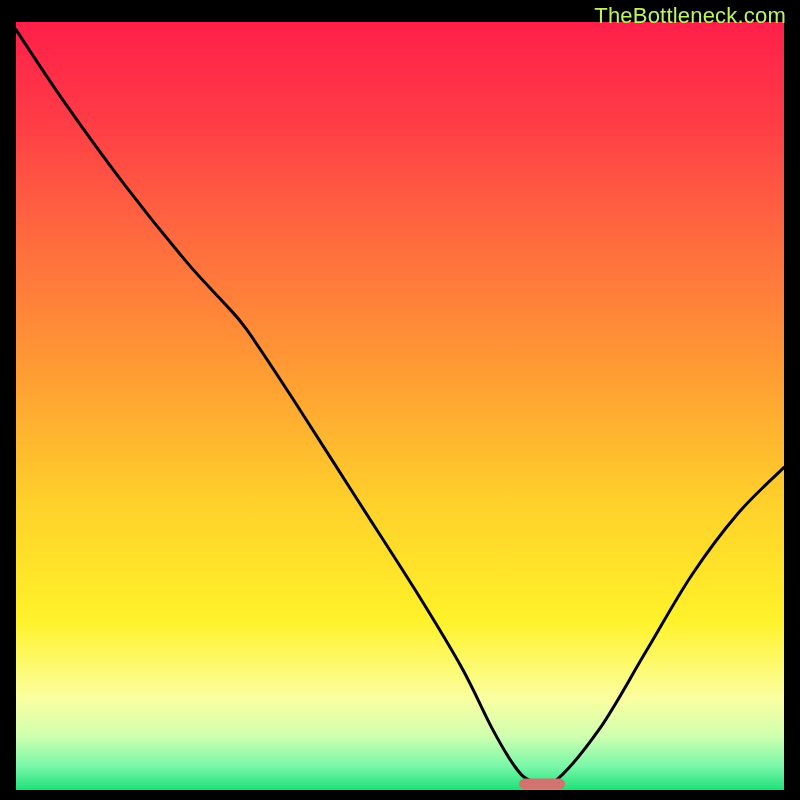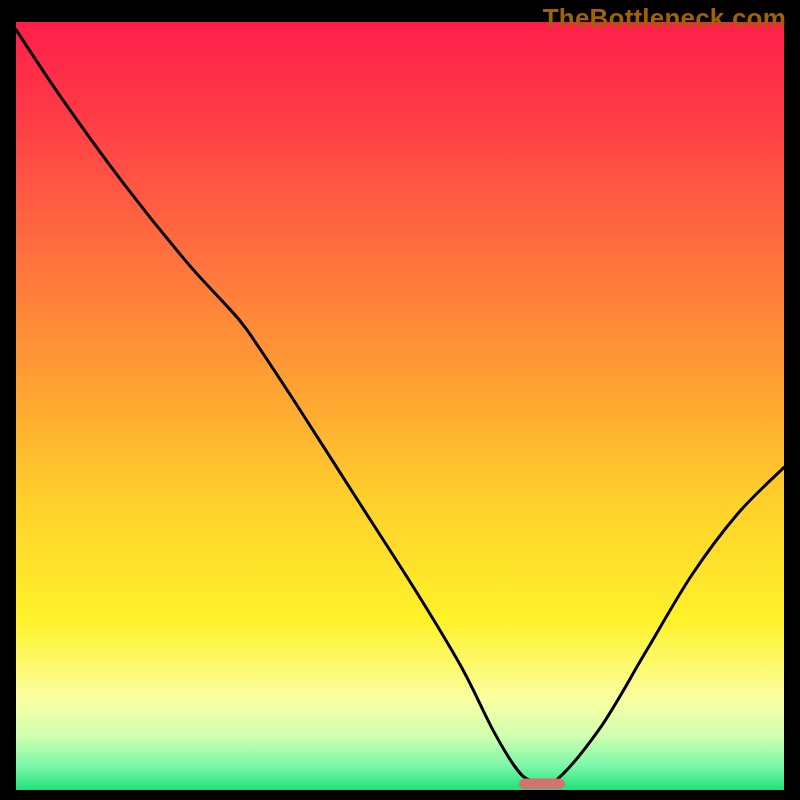--- a/index.html
+++ b/index.html
@@ -23,23 +23,23 @@
     position: absolute;
     left: 0;
     top: 0;
     width: 768px;
     height: 768px;
   }
   .watermark {
     position: absolute;
     top: 3px;
     right: 14px;
-    color: #a16207;
-    font-size: 26px;
-    font-weight: 700;
+    color: #bef264;
+    font-size: 22px;
+    font-weight: 400;
     letter-spacing: 0.2px;
   }
 </style>
 </head>
 <body>
 
 <div class="frame">
   <svg class="plot-area" viewBox="0 0 768 768">
     <defs>
       <linearGradient id="bg-grad" x1="0" y1="0" x2="0" y2="1">

